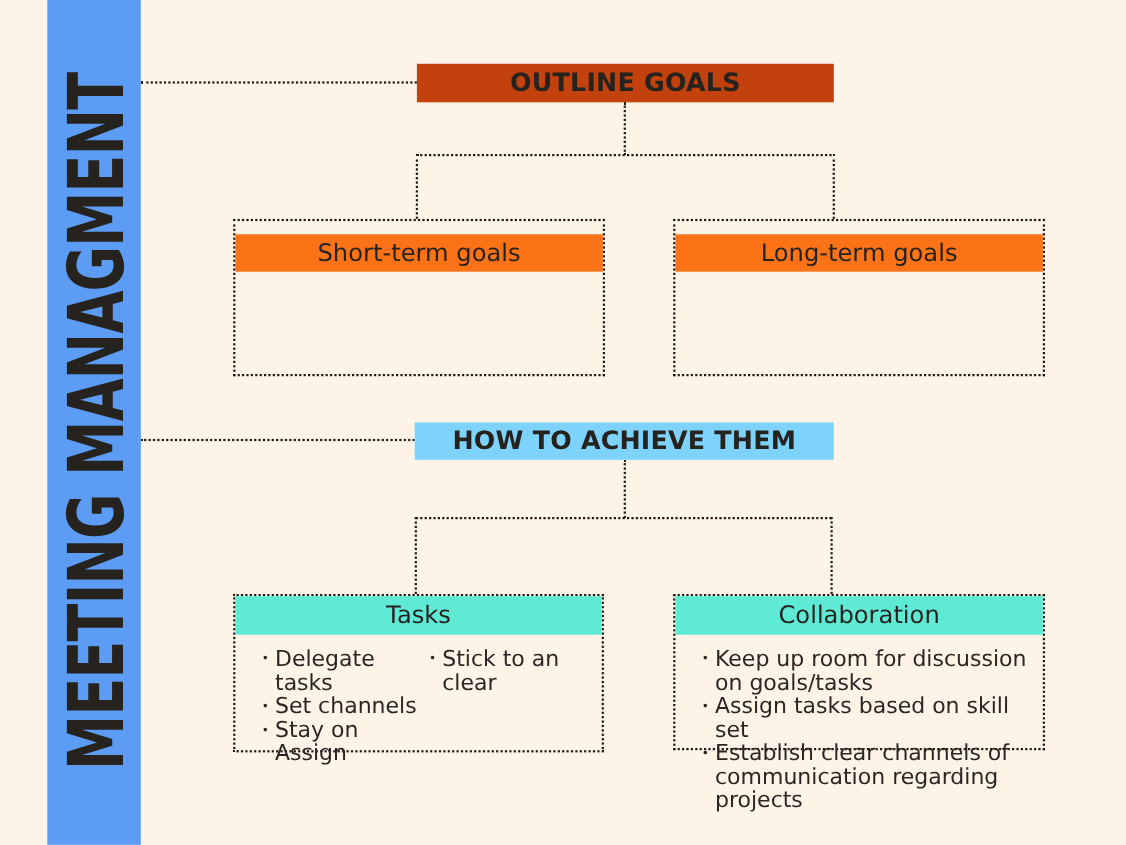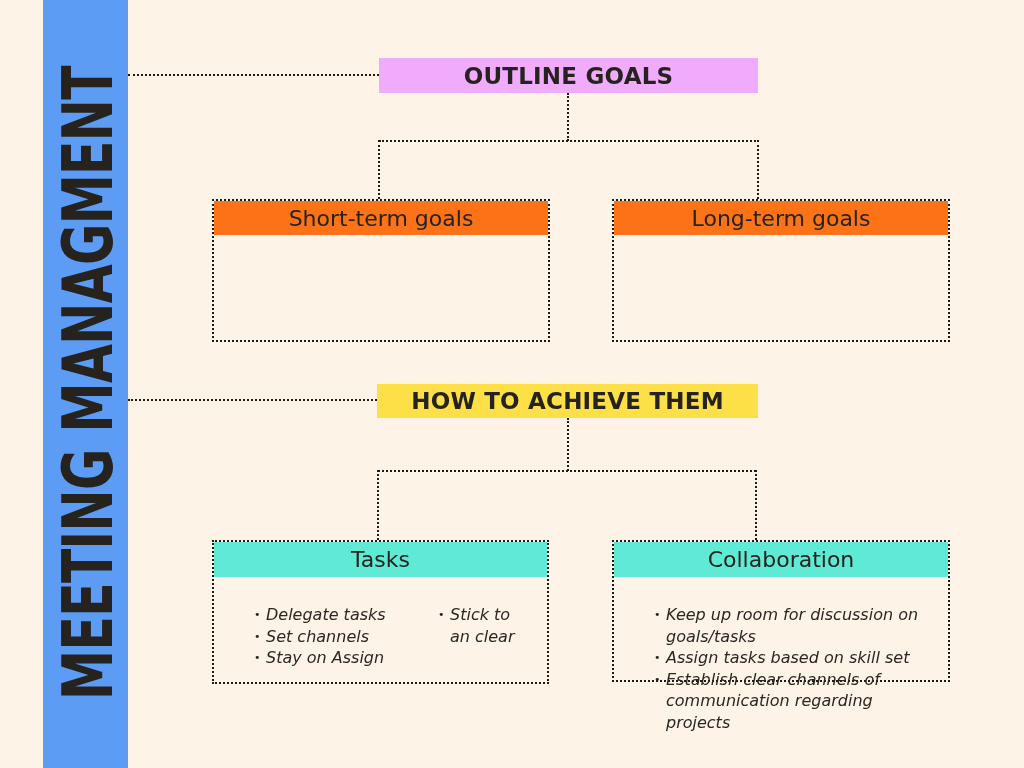--- a/index.html
+++ b/index.html
@@ -22,47 +22,47 @@
     transform:translate(-50%,-50%) rotate(-90deg) scaleX(0.72);
     white-space:nowrap;
     font-size:70px;font-weight:700;letter-spacing:-1px;
     color:#26231f;
   }
   
   .banner{
     position:absolute;display:flex;align-items:center;justify-content:center;
     font-size:23px;font-weight:700;letter-spacing:0.2px;color:#26231f;
   }
-  .banner.orange{background:#f0abfc;}
-  .banner.blue{background:#fde047;}
+  .banner.orange{background:#c2410c;}
+  .banner.blue{background:#7dd3fc;}
   #banner-outline{left:379px;top:58px;width:379px;height:35px;}
   #banner-how{left:377px;top:384px;width:381px;height:34px;}
   
   .card{
     position:absolute;
     border:2px dotted #1c1a17;
     box-sizing:border-box;
     background:#fdf3e6;
   }
   .card-header{
     display:flex;align-items:center;justify-content:center;
     font-size:22px;color:#26231f;
   }
-  .card-header.orange{background:#fb7316;height:34px;}
+  .card-header.orange{background:#fb7316;height:34px;margin-top:12px;}
   .card-header.blue{background:#5eead4;height:35px;}
   #card-short{left:212px;top:199px;width:338px;height:143px;}
   #card-long{left:612px;top:199px;width:338px;height:143px;}
   #card-tasks{left:212px;top:540px;width:337px;height:144px;}
   #card-collab{left:612px;top:540px;width:338px;height:142px;}
   .card-body{padding:11px 10px 0 22px;}
   .cols{display:flex;}
   .col1{width:152px;flex:none;}
   ul.bullets{
-    list-style:none;margin:16px;padding:0;
-    font-size:16px;line-height:21.5px;color:#2a2723;font-style:italic;
+    list-style:none;margin:0;padding:0;
+    font-size:20px;line-height:21.5px;color:#2a2723;
   }
   ul.bullets li{position:relative;padding-left:14px;}
   ul.bullets li::before{
     content:"•";position:absolute;left:2px;top:0;
     font-size:11px;line-height:21.5px;color:#2a2723;
   }
   #card-collab ul.bullets li{max-width:305px;}
   
   .dot-h{position:absolute;height:0;border-top:2px dotted #1c1a17;}
   .dot-v{position:absolute;width:0;border-left:2px dotted #1c1a17;}

